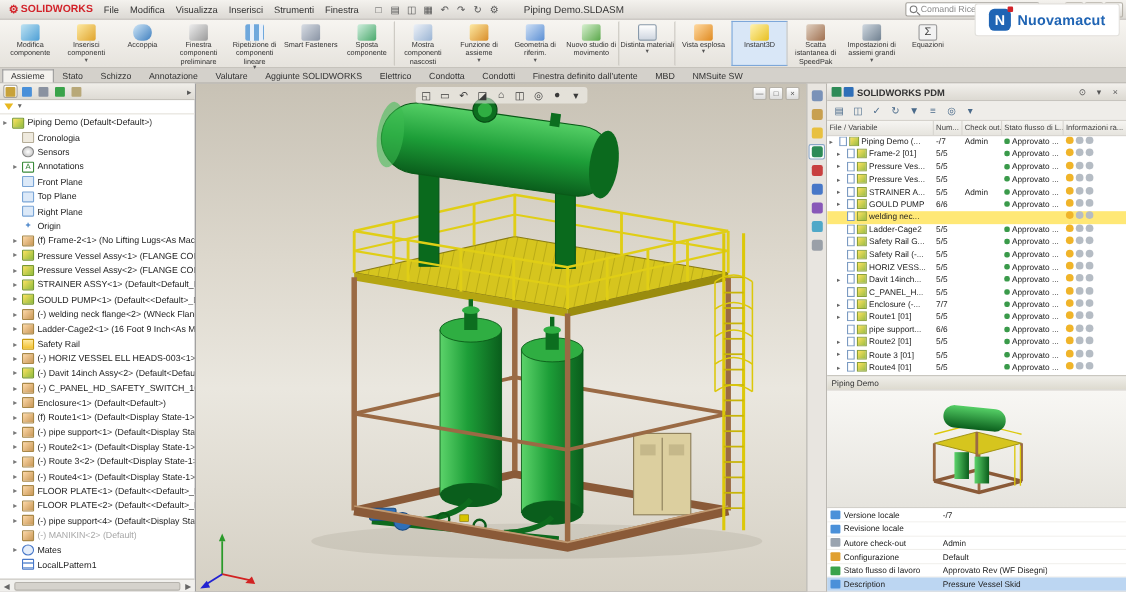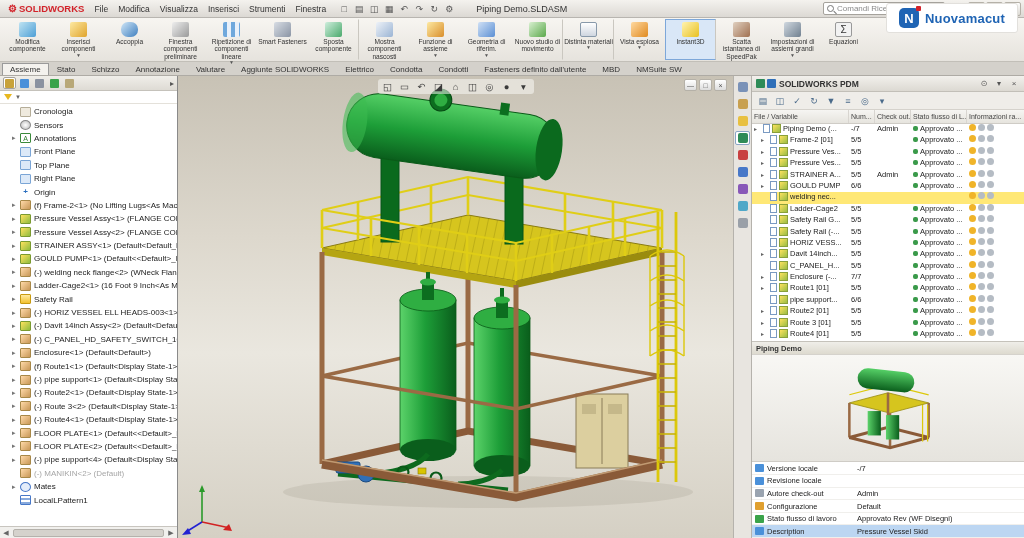--- a/index.html
+++ b/index.html
@@ -148,21 +148,21 @@
 .fcube{width:9px;height:9px;background:linear-gradient(135deg,#ffe25e,#9abd43);border:1px solid #8aa03a;flex:none}
 .prow .nm{overflow:hidden;white-space:nowrap}
 .prow .cnum{width:26px;flex:none;padding:0 2px}
 .prow .cco{width:36px;flex:none;overflow:hidden;padding:0 2px}
 .prow .cst{width:56px;flex:none;overflow:hidden;white-space:nowrap;padding:0 2px}
 .prow .cst:not(:empty)::before{content:"";display:inline-block;width:5px;height:5px;border-radius:2px;background:#3a9a4a;margin-right:2px}
 .prow .cinfo{flex:1;display:flex;align-items:center;padding-left:2px}
 .sd{width:7px;height:7px;border-radius:50%;margin-right:2px;flex:none}
 .sd-a{background:#f0b429}.sd-b{background:#b5bcc4}.sd-c{background:#b5bcc4}
 .pvhead{height:13px;background:linear-gradient(#efeee9,#dddacf);border-top:1px solid #c5c2bb;
-  display:flex;align-items:center;padding:0 4px;font-size:7.5px;font-weight:bold;color:#333}
+  display:flex;align-items:center;padding:0 4px;font-size:7.5px;font-weight:normal;color:#333}
 .preview{flex:1;background:linear-gradient(#f8f7f4,#e6e4de);display:flex;align-items:center;justify-content:center;
   border-top:1px solid #d5d2cc;overflow:hidden}
 .props{margin-top:auto;border-top:1px solid #cfccc6}
 .kv{display:flex;align-items:center;height:12.6px;padding:0 3px;background:#fff;border-bottom:1px solid #f0efec;font-size:7.5px}
 .kv.highlight{background:#bcd6f2}
 .pic{width:9px;height:8px;margin-right:3px;border-radius:1px;flex:none}
 .pi-blue{background:#4a90d9}.pi-green{background:#3aa34a}.pi-gray{background:#9aa4b0}.pi-orange{background:#e0a030}
 .kv .pl{width:90px;flex:none;overflow:hidden;white-space:nowrap;color:#222}
 .kv .pv{white-space:nowrap;overflow:hidden}
 .pv2{margin-left:6px;white-space:nowrap;overflow:hidden}
@@ -328,21 +328,21 @@
 
   <span class="tab active">Assieme</span>
       <span class="tab">Stato</span>
       <span class="tab">Schizzo</span>
       <span class="tab">Annotazione</span>
       <span class="tab">Valutare</span>
       <span class="tab">Aggiunte SOLIDWORKS</span>
       <span class="tab">Elettrico</span>
       <span class="tab">Condotta</span>
       <span class="tab">Condotti</span>
-      <span class="tab">Fasteners definito dall'utente</span>
+      <span class="tab">Finestra definito dall'utente</span>
       <span class="tab">MBD</span>
       <span class="tab">NMSuite SW</span>
     </div>
 
   <div class="main">
 
     <div class="left">
       <div class="ltabs">
         <div style="display:flex;gap:2px">
 
@@ -367,20 +367,25 @@
             </span>
           </div>
         <span class="flyout">▸</span>
       </div>
       <div class="filterrow">
         <span class="funnel"></span>
         <span class="fchev">▼</span>
       </div>
       <div class="tree">
 
+          <div class="trow arrow ind0">
+            <span class="arr">▸</span>
+            <span class="tic ic-asm"></span>
+            <span class="tlabel">Piping Demo (Default&lt;Default&gt;)</span>
+          </div>
 
           <div class="trow ind1">
             <span class="arr">▸</span>
             <span class="tic ic-hist"></span>
             <span class="tlabel">Cronologia</span>
           </div>
 
           <div class="trow ind1">
             <span class="arr">▸</span>
             <span class="tic ic-sensor"></span>

